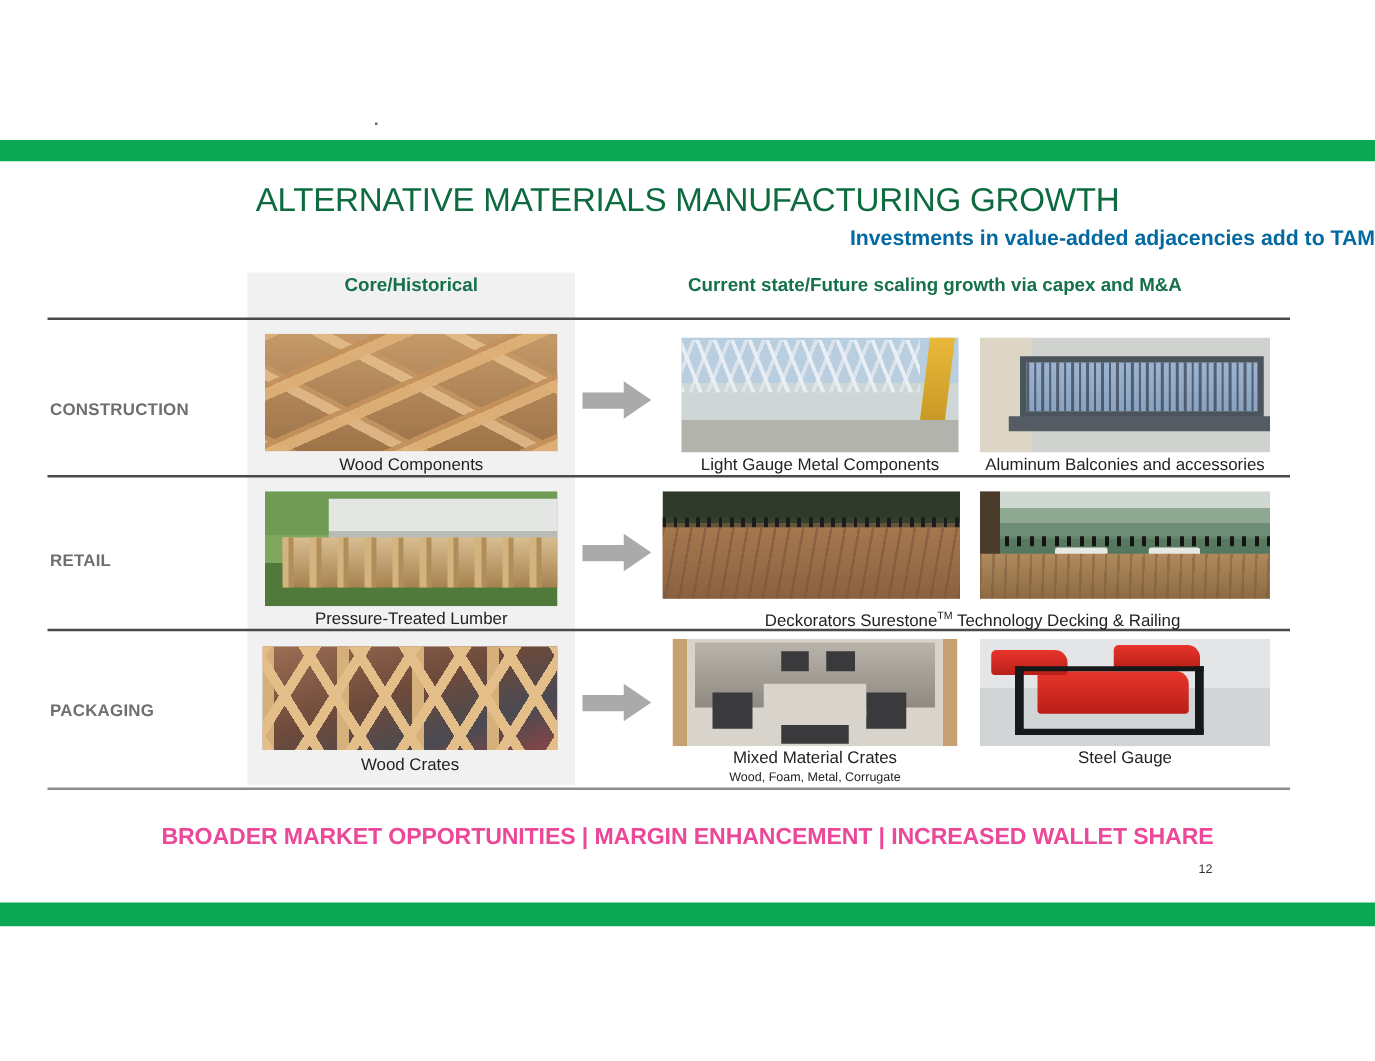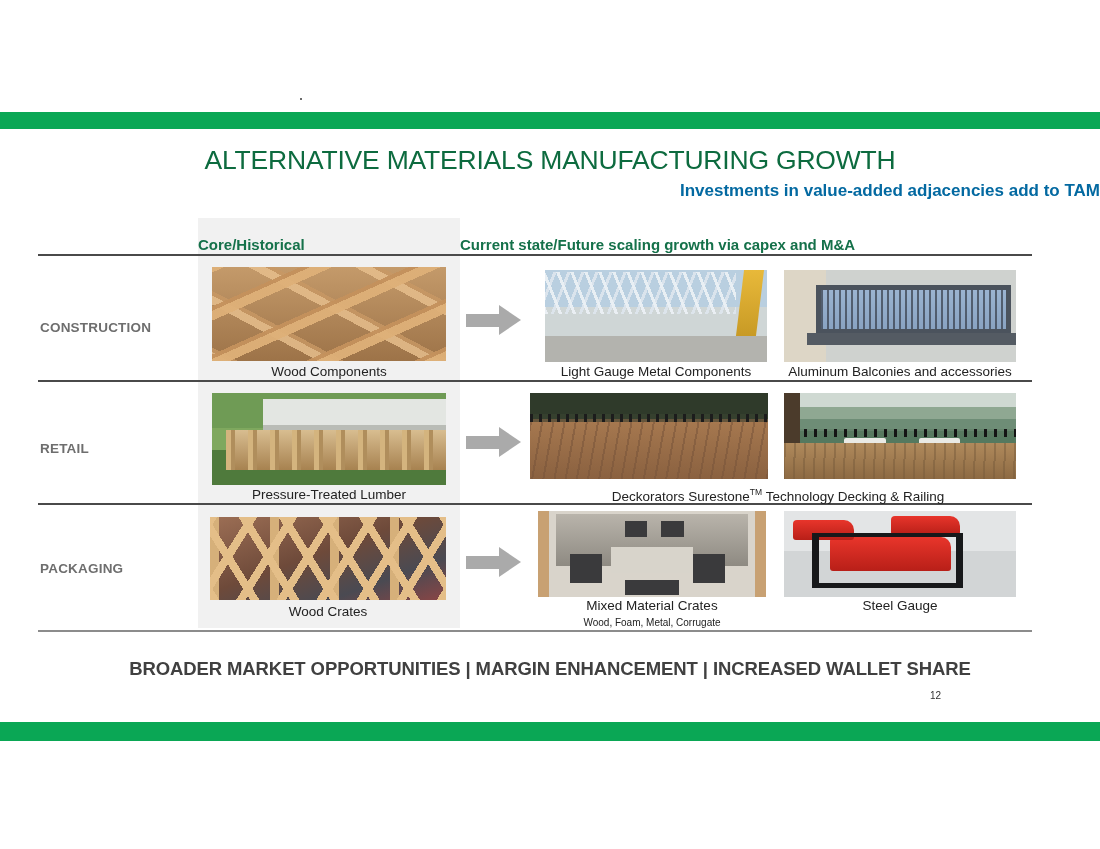--- a/index.html
+++ b/index.html
@@ -58,24 +58,25 @@
 
   
   .grayband {
     position: absolute;
     left: 198px; top: 218px;
     width: 262px; height: 410px;
     background: #f1f1f1;
   }
   .colhead {
     position: absolute;
-    top: 236px;
+    top: 220px;
     font-size: 15px;
     font-weight: bold;
     color: #15714a;
+    text-align: center;
   }
   .colhead.core { left: 198px; width: 262px; }
   .colhead.current { left: 460px; width: 576px; }
 
   .rule {
     position: absolute;
     left: 38px;
     width: 994px;
     height: 2px;
     background: #4a4a4a;
@@ -408,14 +409,14 @@
     <div class="tractor" style="left:4%; top:10%; width:26%; height:24%;"></div>
     <div class="tractor" style="left:46%; top:6%; width:30%; height:22%;"></div>
     <div class="frame-bar" style="left:12%; top:26%; width:3%; height:62%;"></div>
     <div class="frame-bar" style="left:74%; top:26%; width:3%; height:62%;"></div>
     <div class="frame-bar" style="left:12%; top:84%; width:65%; height:5%;"></div>
     <div class="frame-bar" style="left:12%; top:26%; width:65%; height:4%;"></div>
   </div>
 </div>
 <div class="cap" style="left:784px; top:598px; width:232px;">Steel Gauge</div>
 
-<div style="position:absolute; left:0; top:658px; width:1100px; text-align:center; font-size:18.5px; font-weight:bold; color:#404040; letter-spacing:-0.1px;">BROADER MARKET OPPORTUNITIES | MARGIN ENHANCEMENT | INCREASED WALLET SHARE</div>
-<div style="position:absolute; left:930px; top:690px; width:40px; text-align:left; font-size:10px; color:#333333;">12</div>
+<div style="position:absolute; left:0; top:658px; width:1100px; text-align:center; font-size:18.5px; font-weight:bold; color:#ec4899; letter-spacing:-0.1px;">BROADER MARKET OPPORTUNITIES | MARGIN ENHANCEMENT | INCREASED WALLET SHARE</div>
+<div style="position:absolute; left:930px; top:690px; width:40px; text-align:right; font-size:10px; color:#333333;">12</div>
 
 </body></html>

